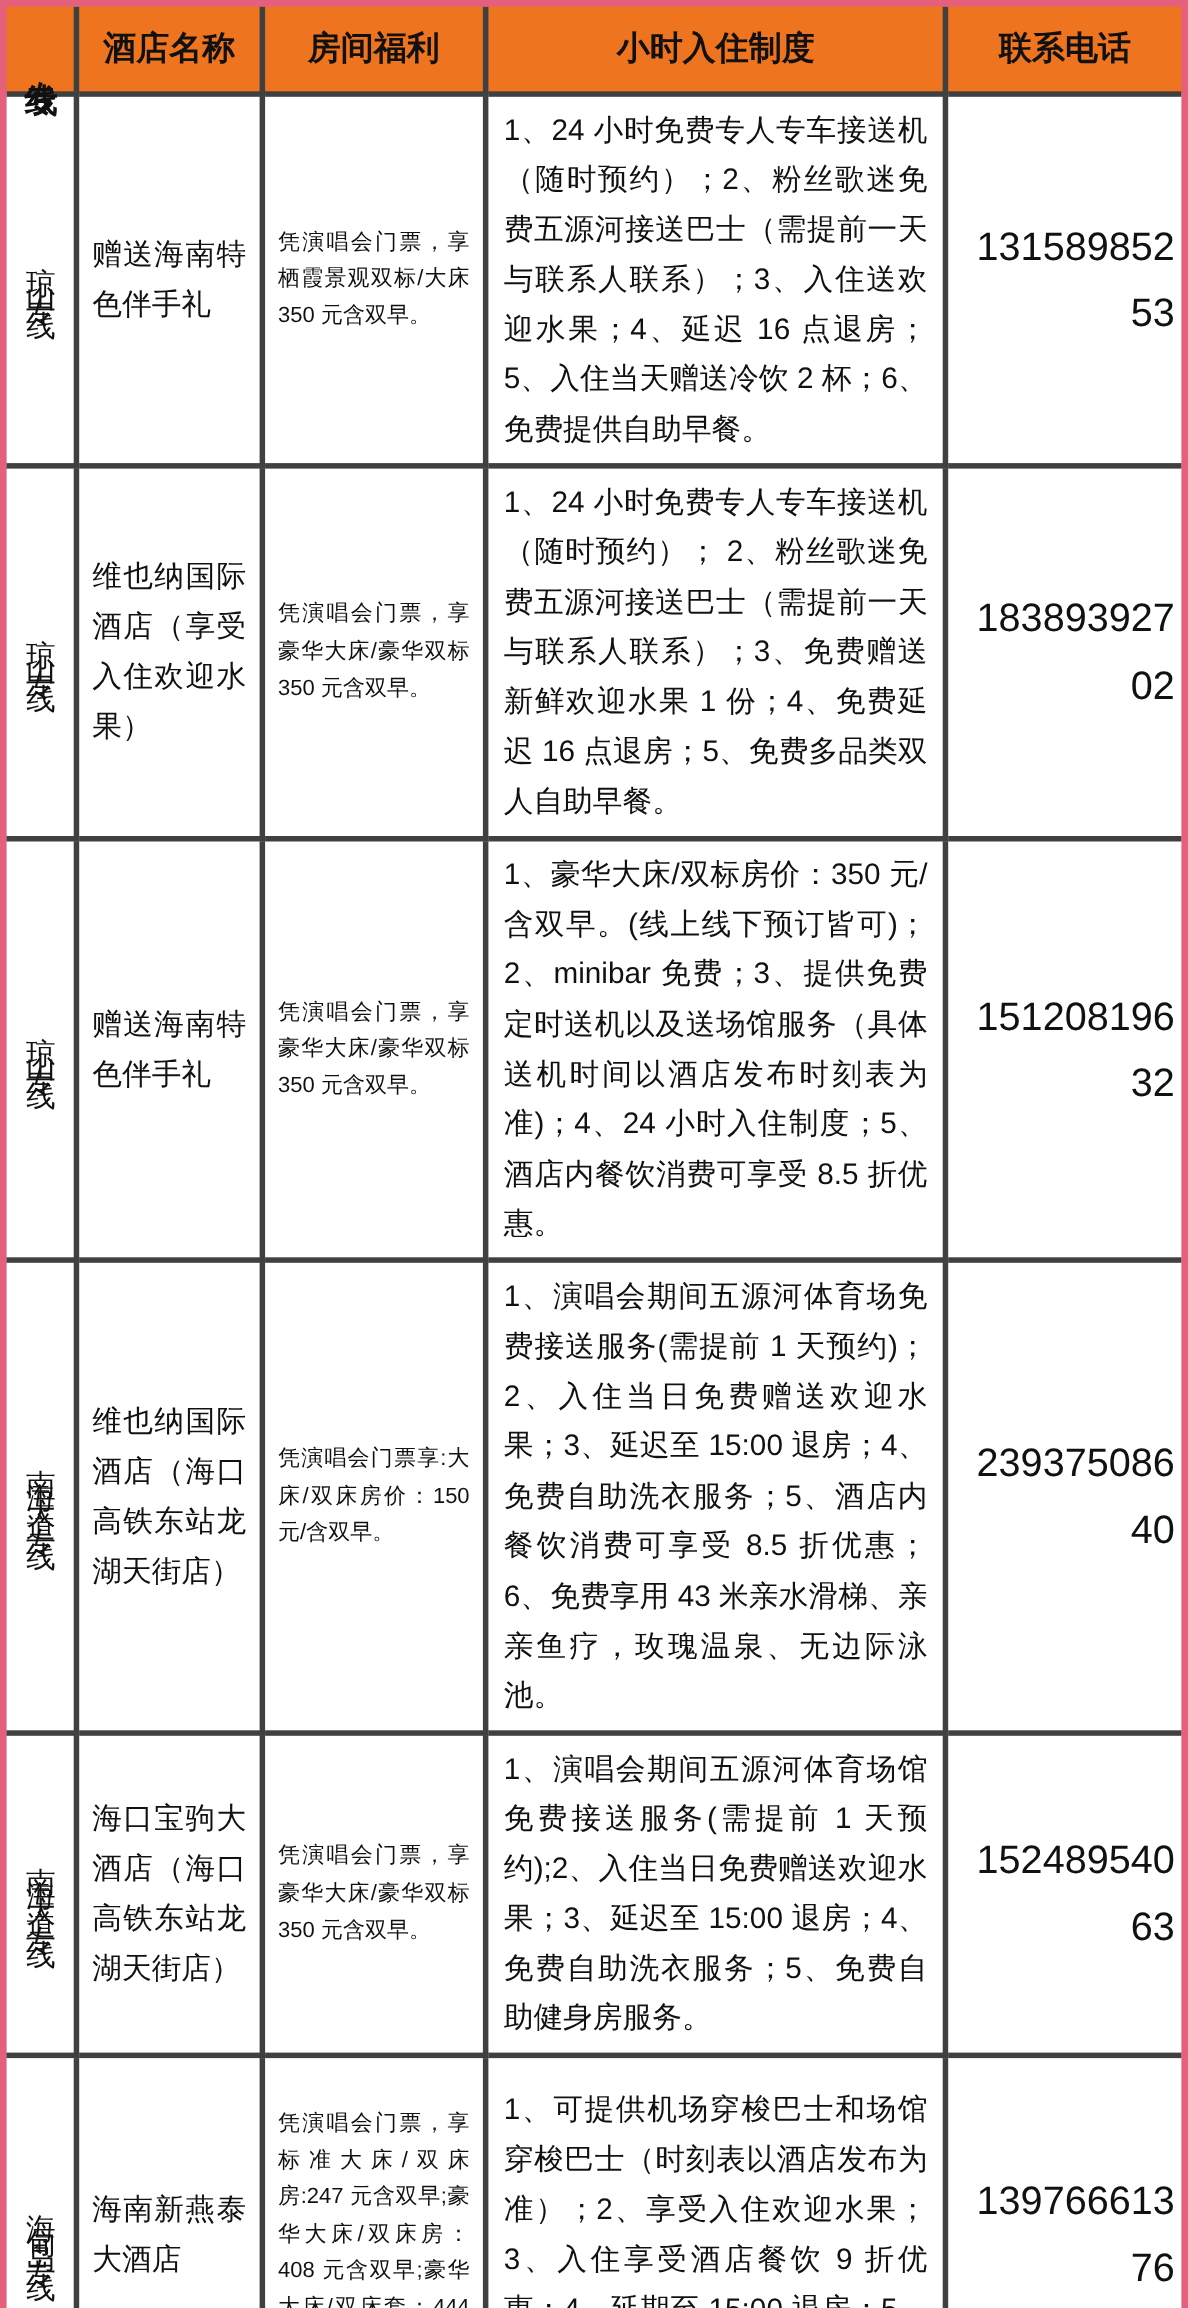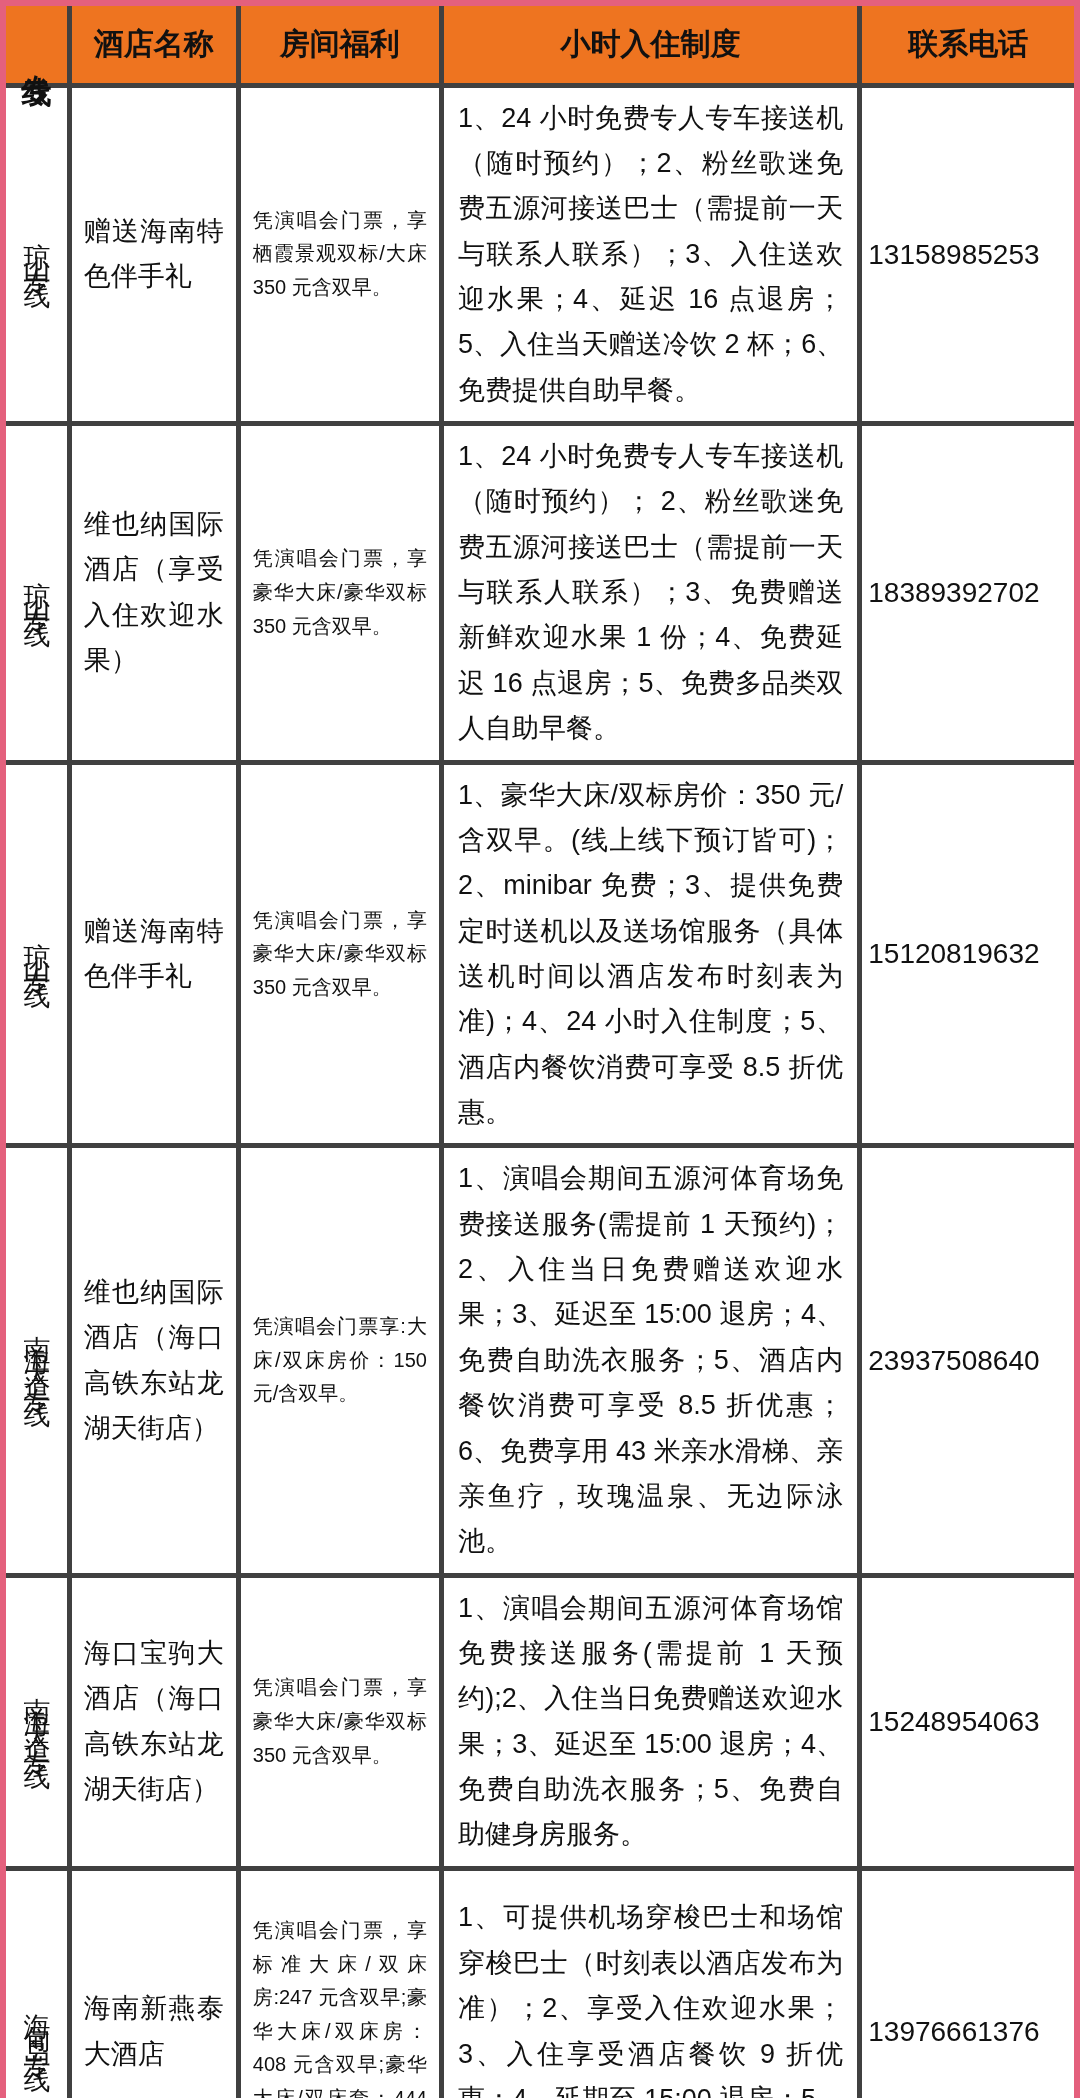--- a/index.html
+++ b/index.html
@@ -80,22 +80,22 @@
   td.room-cell {
     text-align: justify;
     font-size: 20px;
     padding: 6px 12px;
   }
   td.other-cell {
     text-align: justify;
     padding: 8px 14px;
   }
   td.phone-cell {
-    text-align: left;
-    font-size: 28px;
+    text-align: right;
+    font-size: 36px;
     padding: 4px 6px;
   }
 </style>
 </head>
 <body>
 
 <div class="page">
   <table class="benefits">
     <colgroup>
       <col class="c-line">

